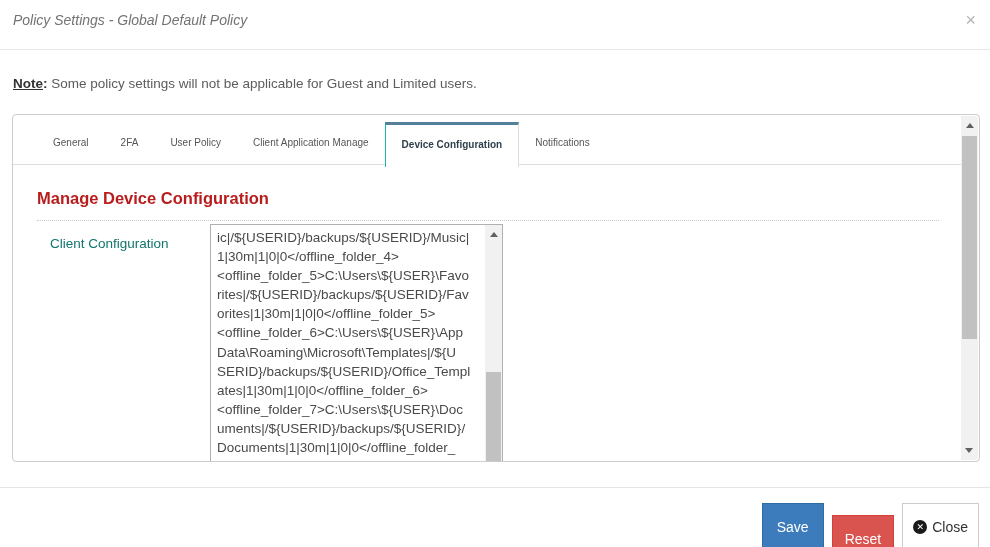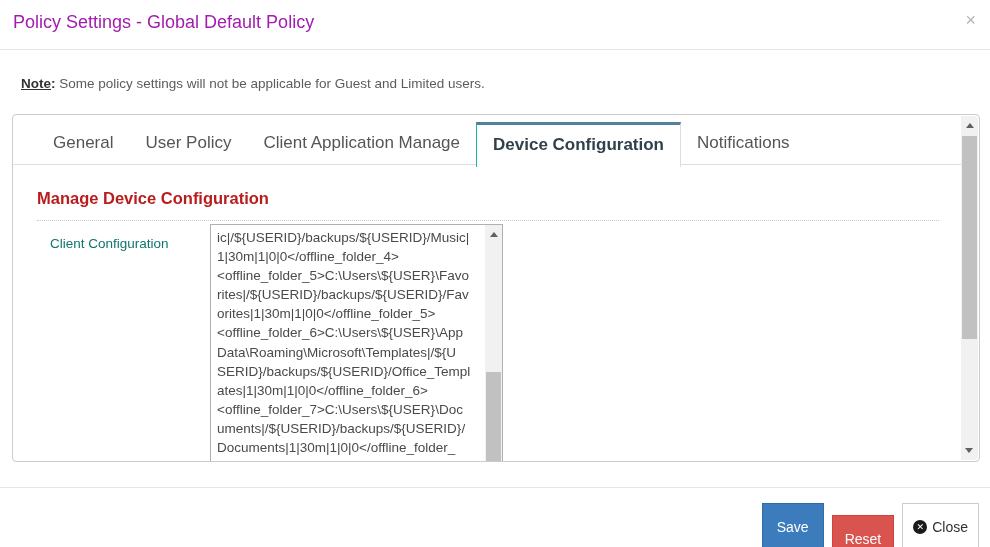--- a/index.html
+++ b/index.html
@@ -11,30 +11,30 @@
   html,body{width:990px;height:547px;}
   body{
     position:relative;
     background:#ffffff;
     font-family:"Liberation Sans","DejaVu Sans",sans-serif;
     overflow:hidden;
     color:#555;
   }
   
   .modal-header{position:absolute;top:0;left:0;right:0;height:50px;border-bottom:1px solid #e7e7e7;background:#fff;}
-  .modal-title{position:absolute;left:13px;top:12px;font-size:18px;font-weight:400;color:#a21caf;}
+  .modal-title{position:absolute;left:13px;top:12px;font-size:14px;font-weight:400;color:#737373;font-style:italic;}
   .modal-close{position:absolute;right:14px;top:11px;font-size:18px;line-height:18px;color:#b3b3b3;cursor:pointer;}
   
-  .note-line{position:absolute;left:21px;top:76px;font-size:13.5px;color:#5c5c5c;}
+  .note-line{position:absolute;left:13px;top:76px;font-size:13.5px;color:#5c5c5c;}
   .note-label{font-weight:700;color:#333;text-decoration:underline;}
   .note-sep{font-weight:700;color:#333;}
   
   .panel{position:absolute;left:12px;top:114px;width:968px;height:348px;border:1px solid #ccc;border-radius:4px;background:#fff;overflow:hidden;}
   .tabs{position:absolute;left:24px;top:7px;display:flex;z-index:2;}
-  .tab{padding:0 16px;height:42px;line-height:42px;font-size:17px;color:#555;cursor:pointer;white-space:nowrap;background:transparent;}
+  .tab{padding:0 16px;height:42px;line-height:42px;font-size:10px;color:#555;cursor:pointer;white-space:nowrap;background:transparent;}
   .tab.active{
     font-weight:700;color:#30414c;background:#fff;
     border-left:1px solid #14b8a6;border-right:1px solid #ddd;
     border-top:3px solid var(--active-tab-accent);
     height:45px;line-height:40px;
   }
   .tabs-underline{position:absolute;left:0;top:49px;right:17px;height:1px;background:#ddd;z-index:1;}
   .section-heading{
     position:absolute;left:24px;right:40px;top:74px;
     font-size:16.5px;font-weight:700;color:#b91c1c;
@@ -72,20 +72,21 @@
   <div class="modal-title">Policy Settings - Global Default Policy</div>
   <div class="modal-close">×</div>
 </div>
 
 <div class="note-line"><span class="note-label">Note</span><span class="note-sep">:</span><span> Some policy settings will not be applicable for Guest and Limited users.</span></div>
 
 <div class="panel">
   <div class="tabs-underline"></div>
   <div class="tabs">
     <div class="tab">General</div>
+    <div class="tab">2FA</div>
     <div class="tab">User Policy</div>
     <div class="tab">Client Application Manage</div>
     <div class="tab active">Device Configuration</div>
     <div class="tab">Notifications</div>
   </div>
 
   <div class="section-heading">Manage Device Configuration</div>
 
   <div class="field-label">Client Configuration</div>
 

